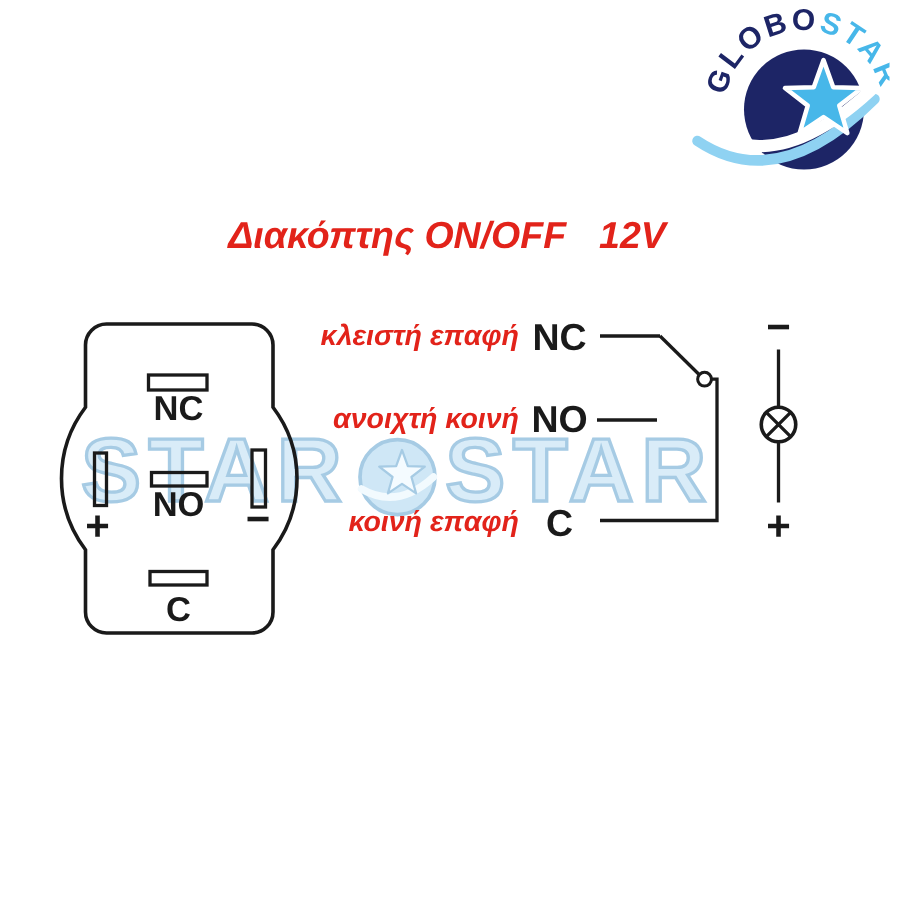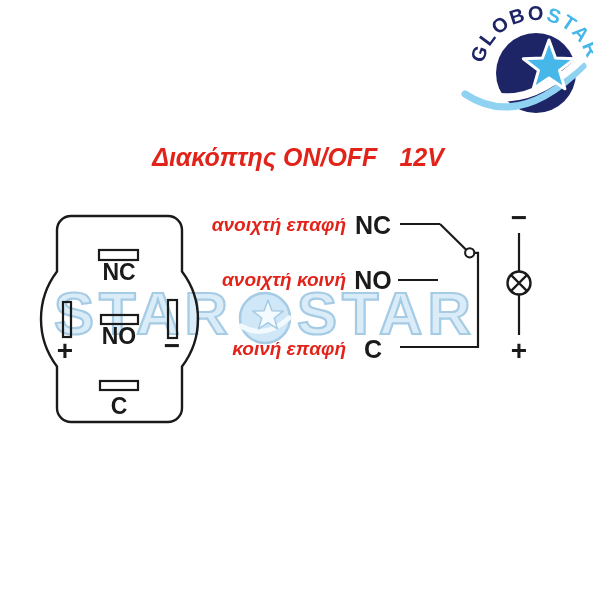--- a/index.html
+++ b/index.html
@@ -103,21 +103,21 @@
     <path d="M 6 80 H 46" fill="none" stroke="#1a1a1a" stroke-width="2.2"></path>
 
     <text x="127" y="27" text-anchor="middle" font-size="28" font-weight="bold" fill="#1a1a1a">−</text>
     <path d="M 127 33 V 72" fill="none" stroke="#1a1a1a" stroke-width="2.2"></path>
     <circle cx="127" cy="83" r="11.5" fill="#ffffff" stroke="#1a1a1a" stroke-width="2.4"></circle>
     <path d="M 118.9 74.9 L 135.1 91.1 M 135.1 74.9 L 118.9 91.1" fill="none" stroke="#1a1a1a" stroke-width="2.2"></path>
     <path d="M 127 95 V 135" fill="none" stroke="#1a1a1a" stroke-width="2.2"></path>
     <text x="127" y="160" text-anchor="middle" font-size="28" font-weight="bold" fill="#1a1a1a">+</text>
   </svg>
 
-  <div id="contact-label-nc" class="contact-label">ανοιχτή επαφή</div>
+  <div id="contact-label-nc" class="contact-label">κλειστή επαφή</div>
   <div id="terminal-nc" class="terminal-label">NC</div>
 
   <div id="contact-label-no" class="contact-label">ανοιχτή κοινή</div>
   <div id="terminal-no" class="terminal-label">NO</div>
 
   <div id="contact-label-c" class="contact-label">κοινή επαφή</div>
   <div id="terminal-c" class="terminal-label">C</div>
 
 </div>
 

